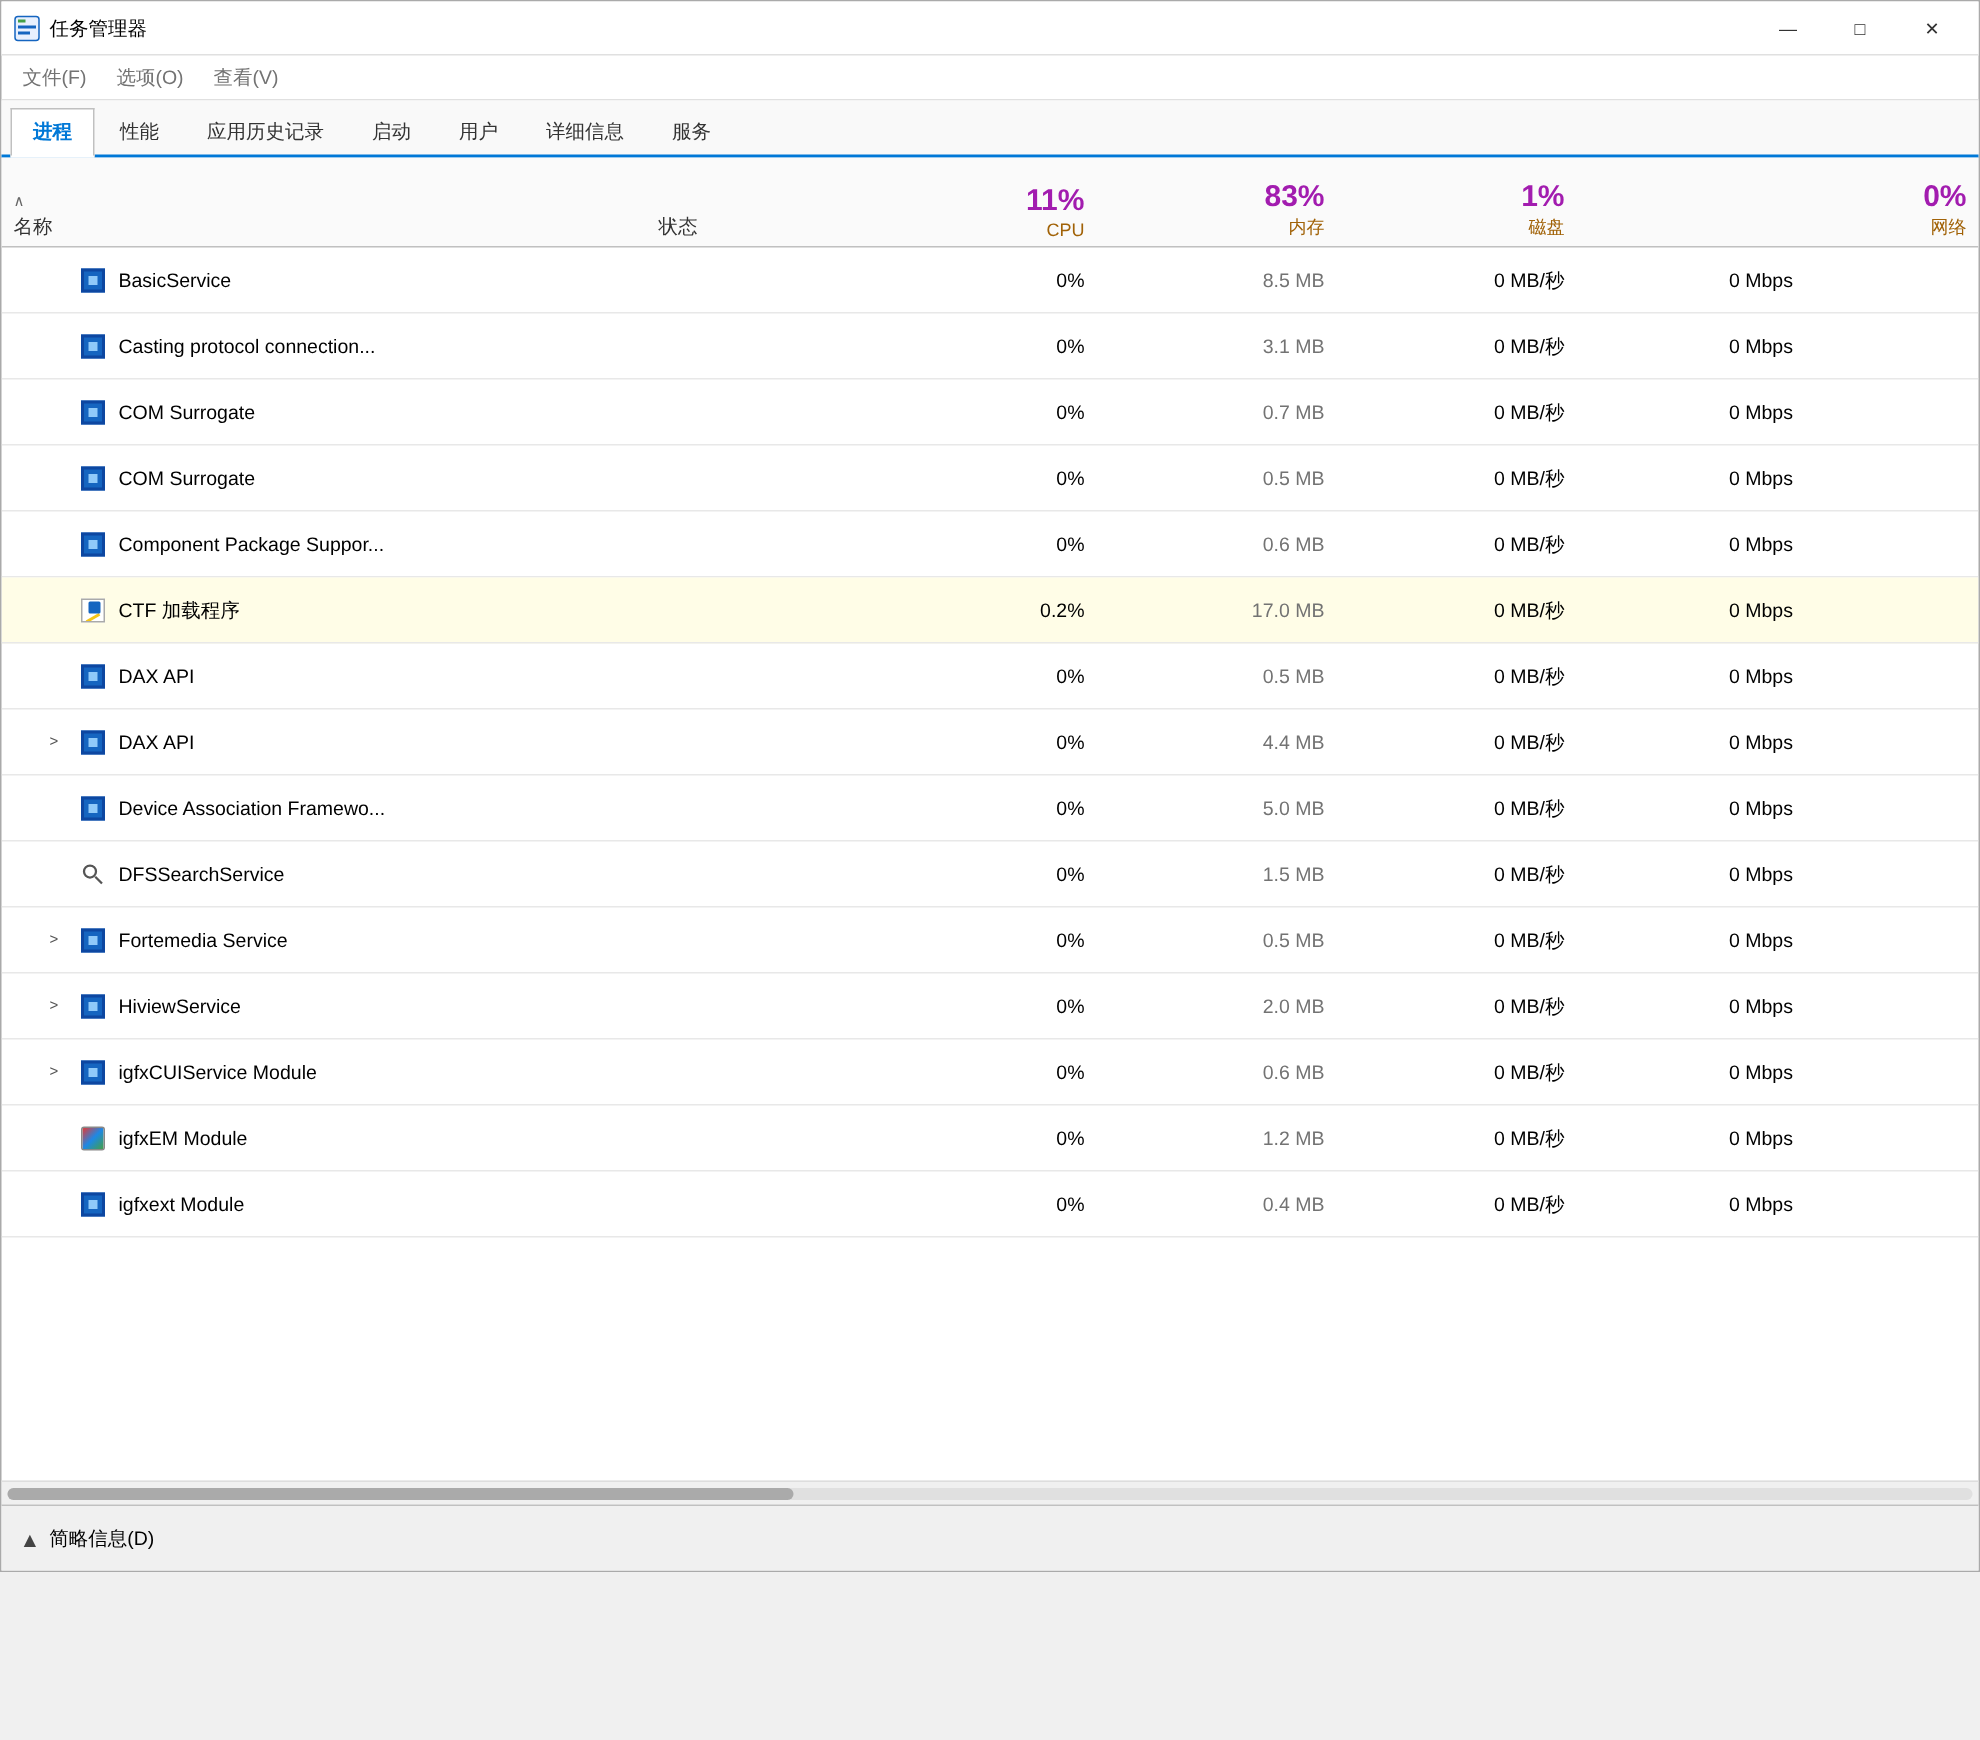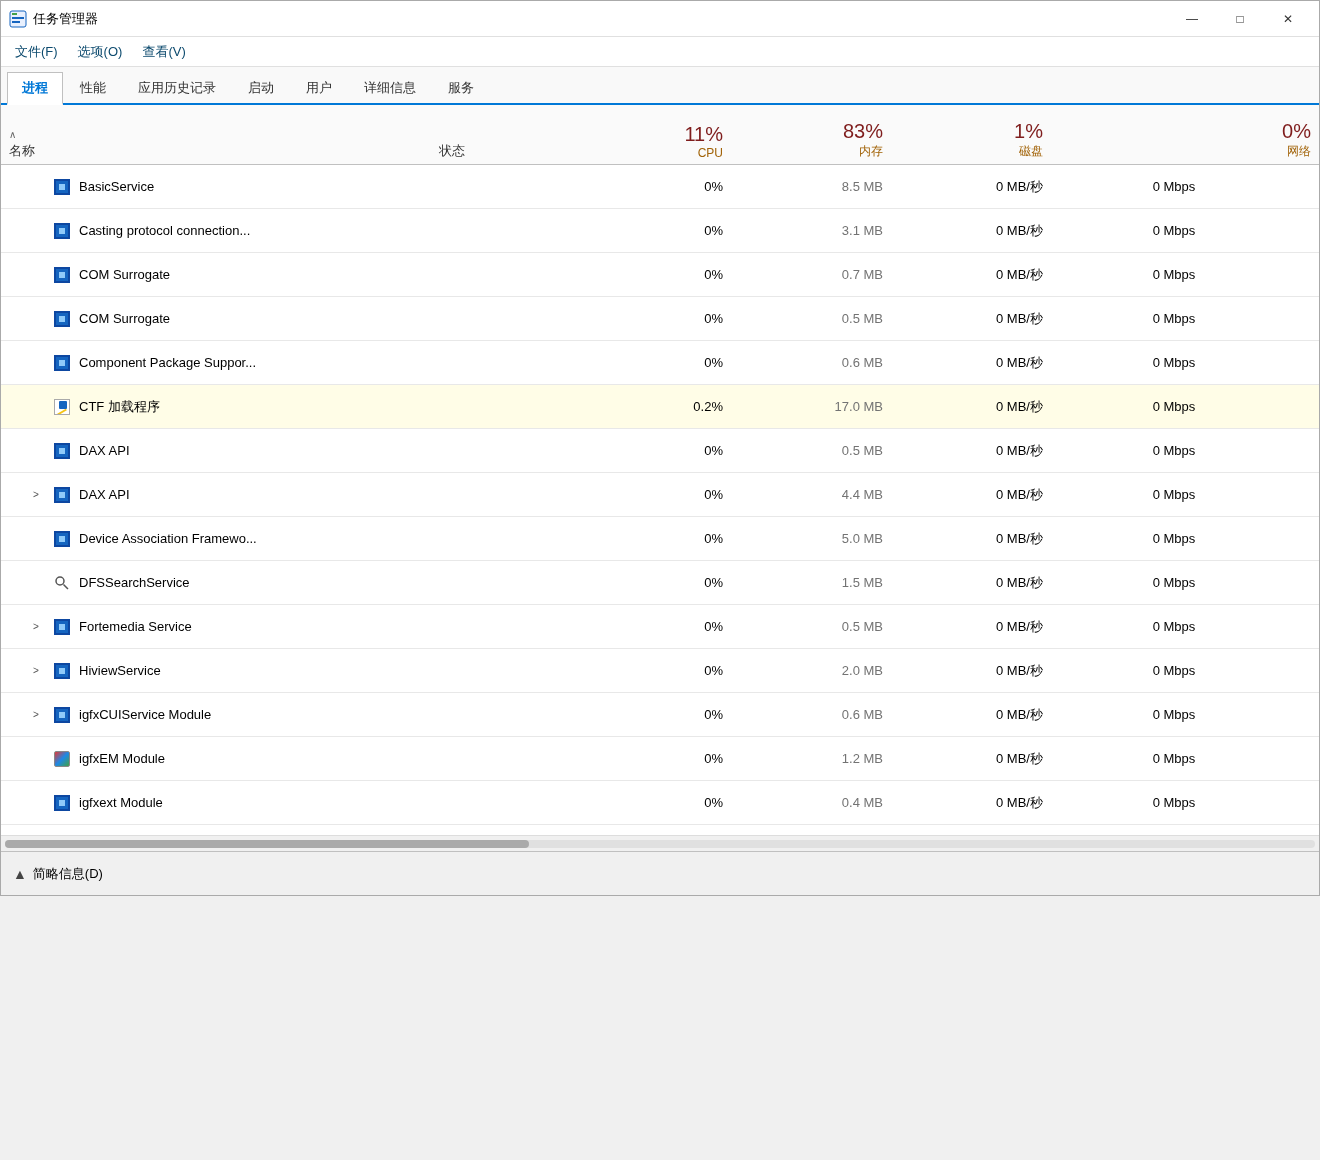--- a/index.html
+++ b/index.html
@@ -6,21 +6,21 @@
     body {
       font-family: 'Microsoft YaHei', 'SimHei', sans-serif;
       font-size: 13px;
       background: #f0f0f0;
       width: 1320px;
       height: 1160px;
       overflow: hidden;
     }
     .window {
       width: 1320px;
-      height: 896px;
+      height: 1048px;
       background: #ffffff;
       border: 1px solid #aaa;
       display: flex;
       flex-direction: column;
     }
     .title-bar {
       display: flex;
       align-items: center;
       justify-content: space-between;
       padding: 6px 8px;
@@ -63,21 +63,21 @@
       align-items: center;
       padding: 2px 6px;
       border-bottom: 1px solid #e0e0e0;
       height: 30px;
       gap: 4px;
     }
     .menu-item {
       padding: 3px 8px;
       cursor: pointer;
       font-size: 13px;
-      color: #0c4a6e;
+      color: #737373;
     }
     .tabs-bar {
       display: flex;
       align-items: flex-end;
       padding: 0 6px;
       border-bottom: 2px solid #0078d7;
       height: 38px;
       background: #f9f9f9;
     }
     .tab {
@@ -156,22 +156,22 @@
     .col-net-header {
       flex: 1;
       padding: 4px 8px;
       text-align: right;
       display: flex;
       flex-direction: column;
       align-items: flex-end;
     }
     .header-percent {
       font-size: 20px;
-      font-weight: normal;
-      color: #7f1d1d;
+      font-weight: bold;
+      color: #a21caf;
     }
     .header-label {
       font-size: 12px;
       color: #a16207;
     }
     .sort-arrow {
       font-size: 10px;
       color: #666;
       margin-bottom: 2px;
     }

